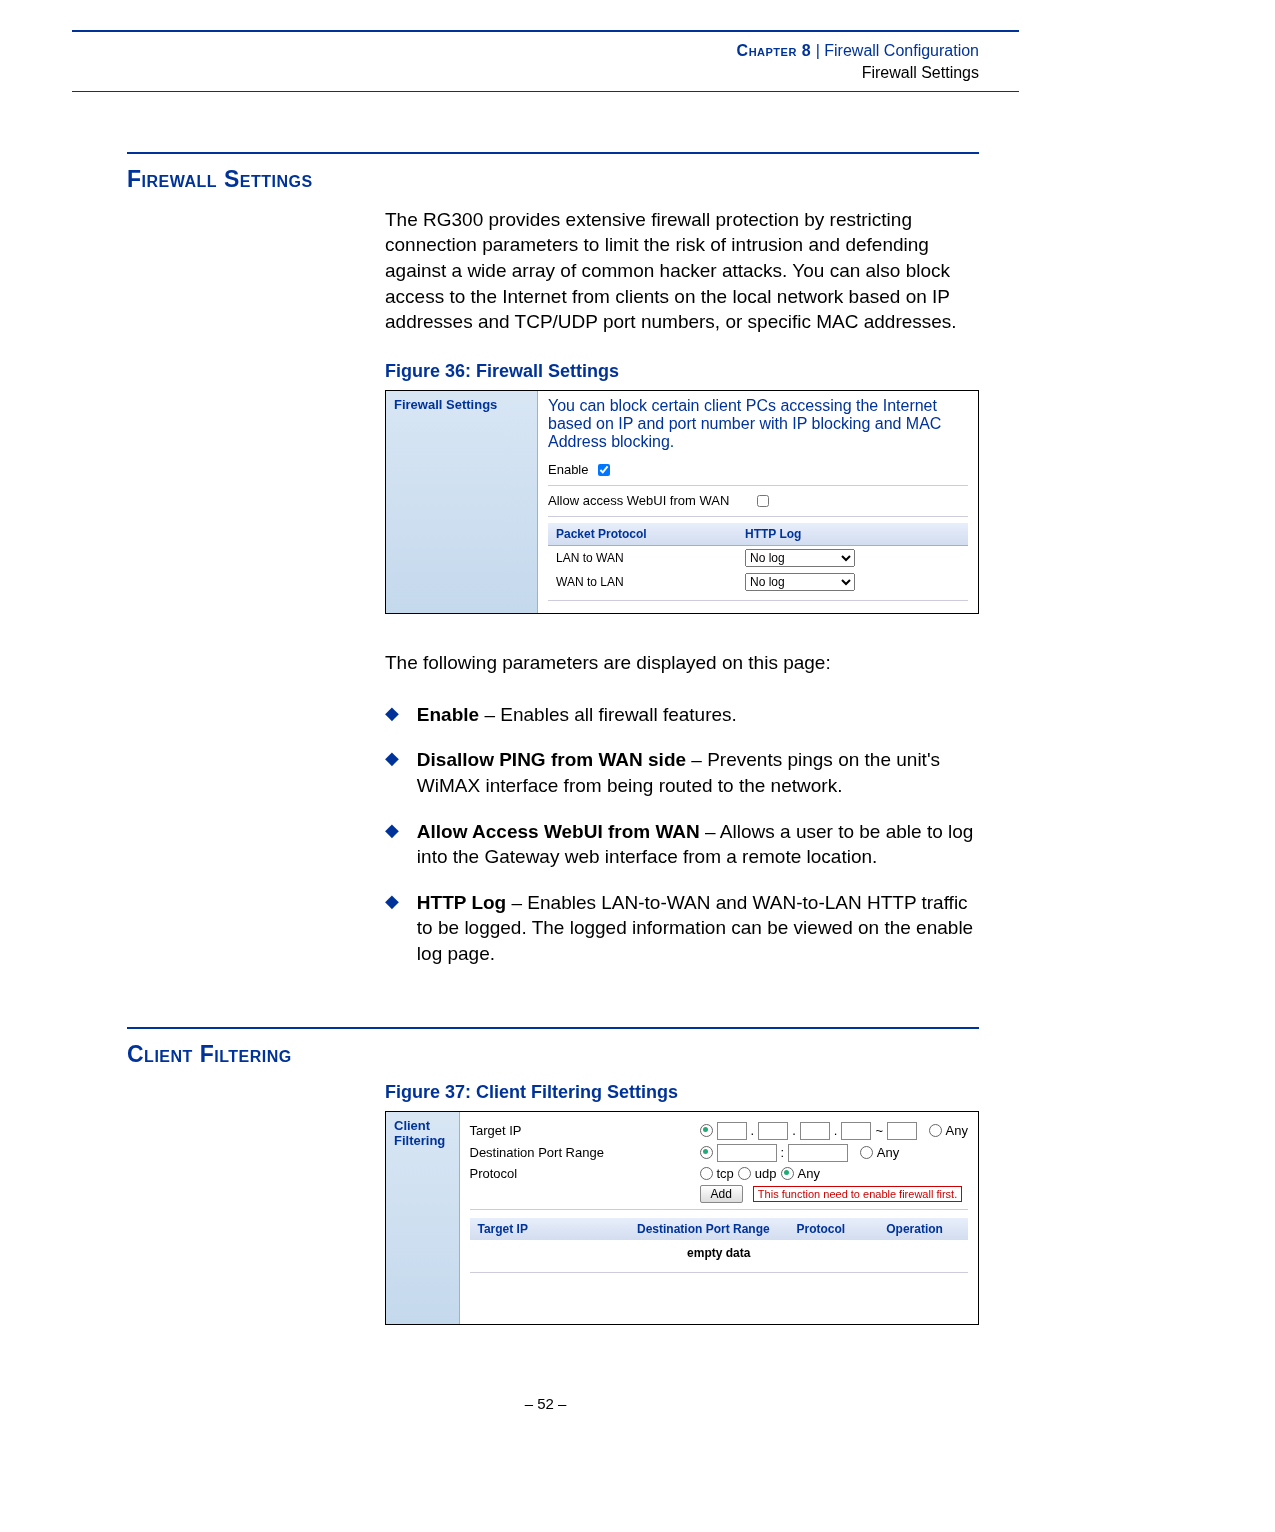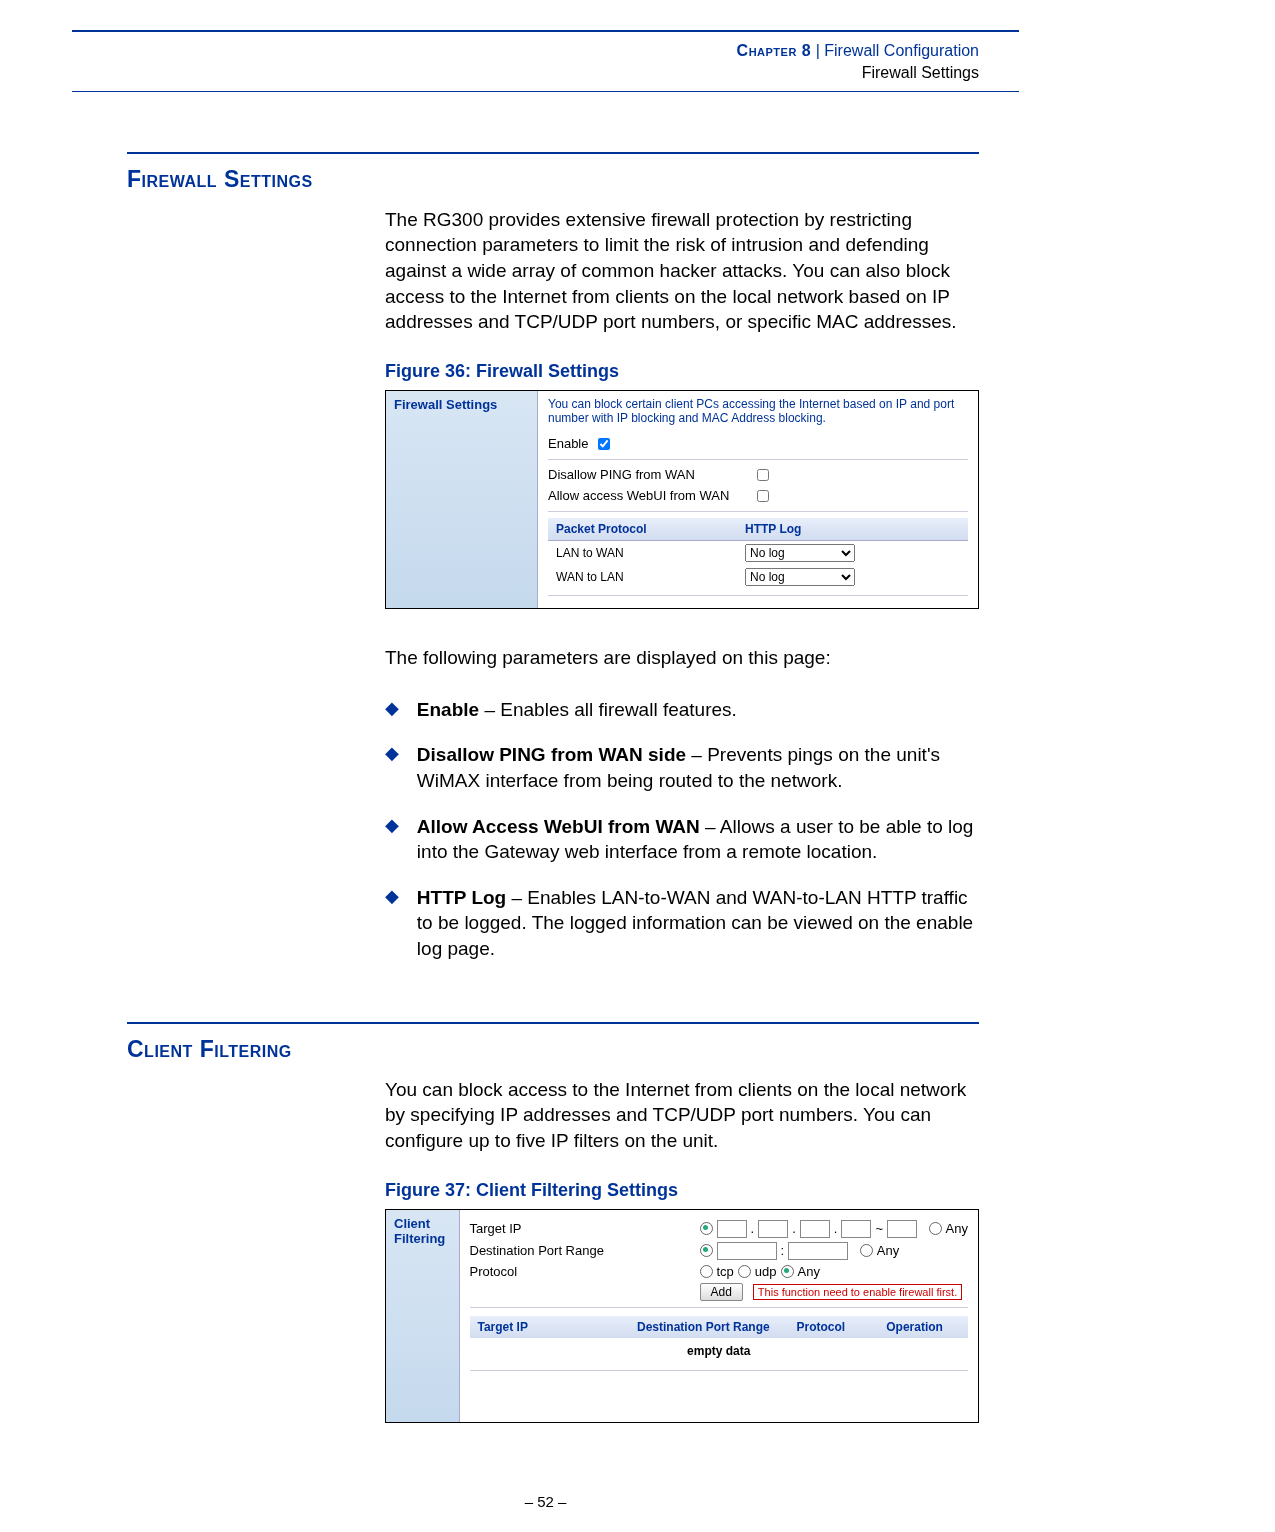--- a/index.html
+++ b/index.html
@@ -76,21 +76,21 @@
     color: #003399;
     font-weight: bold;
     padding: 6px 8px;
     border-right: 1px solid #aac;
   }
   .ss-body-col {
     flex: 1;
     padding: 6px 10px;
     background: #fff;
   }
-  .ss-desc { color: #003399; font-size: 12px; margin-bottom: 10px; }
+  .ss-desc { color: #003399; font-size: 16px; margin-bottom: 10px; }
   .ss-field { display: flex; align-items: center; margin: 3px 0; color: #000; }
   .ss-field label { width: 205px; }
   .ss-hr { border: none; border-top: 1px solid #ccd; margin: 6px 0; }
   .ss-table { width: 100%; border-collapse: collapse; margin-top: 4px; }
   .ss-table th { background: linear-gradient(#e8eefb,#d2ddf0); text-align: left; padding: 4px 8px; color: #003399; font-weight: bold; border-bottom: 1px solid #aac; font-size: 12px; }
   .ss-table td { padding: 3px 8px; font-size: 12px; margin-left: 9px; }
   select.ss-sel { font-size: 12px; width: 110px; }
   .cb { width: 12px; height: 12px; }
   .bullet-list { margin: 0; padding: 0; list-style: none; }
   .bullet-list li { display: flex; margin-bottom: 20px; }
@@ -136,24 +136,20 @@
         <div class="ss-row">
           <div class="ss-label-col" style="min-height:190px;">Firewall Settings</div>
           <div class="ss-body-col">
             <div class="ss-desc">You can block certain client PCs accessing the Internet based on IP and port number with IP blocking and MAC Address blocking.</div>
             <div class="ss-field">
               <span style="margin-right:6px;">Enable</span>
               <input type="checkbox" class="cb" checked="" style="">
             </div>
             <hr class="ss-hr">
             <div class="ss-field">
-              <label>Disallow PING from WAN</label>
-              <input type="checkbox" class="cb" style="">
-            </div>
-            <div class="ss-field">
               <label>Allow access WebUI from WAN</label>
               <input type="checkbox" class="cb" style="">
             </div>
             <hr class="ss-hr">
             <table class="ss-table">
               <tbody>
                   <tr>
                 <th style="width:45%;">Packet Protocol</th>
                 <th>HTTP Log</th>
               </tr>
@@ -191,21 +187,20 @@
           <span class="diamond">◆</span>
           <span class="btxt"><b>HTTP Log</b><span> – Enables LAN-to-WAN and WAN-to-LAN HTTP traffic to be logged. The logged information can be viewed on the enable log page.</span></span>
         </li>
       </ul>
     </div>
 
     <div class="section2">
       <div class="section-rule"></div>
       <div class="section-title">Client Filtering</div>
       <div class="body-block">
-        <div class="body-text">You can block access to the Internet from clients on the local network by specifying IP addresses and TCP/UDP port numbers. You can configure up to five IP filters on the unit.</div>
         <div class="fig-caption">Figure 37:  Client Filtering Settings</div>
 
         <div class="screenshot cf-screenshot">
           <div class="ss-row">
             <div class="ss-label-col" style="min-height:200px;">Client Filtering</div>
             <div class="ss-body-col">
 
               <div class="cf-row">
                 <span class="lbl">Target IP</span>
                 <span class="cf-ctrls">

